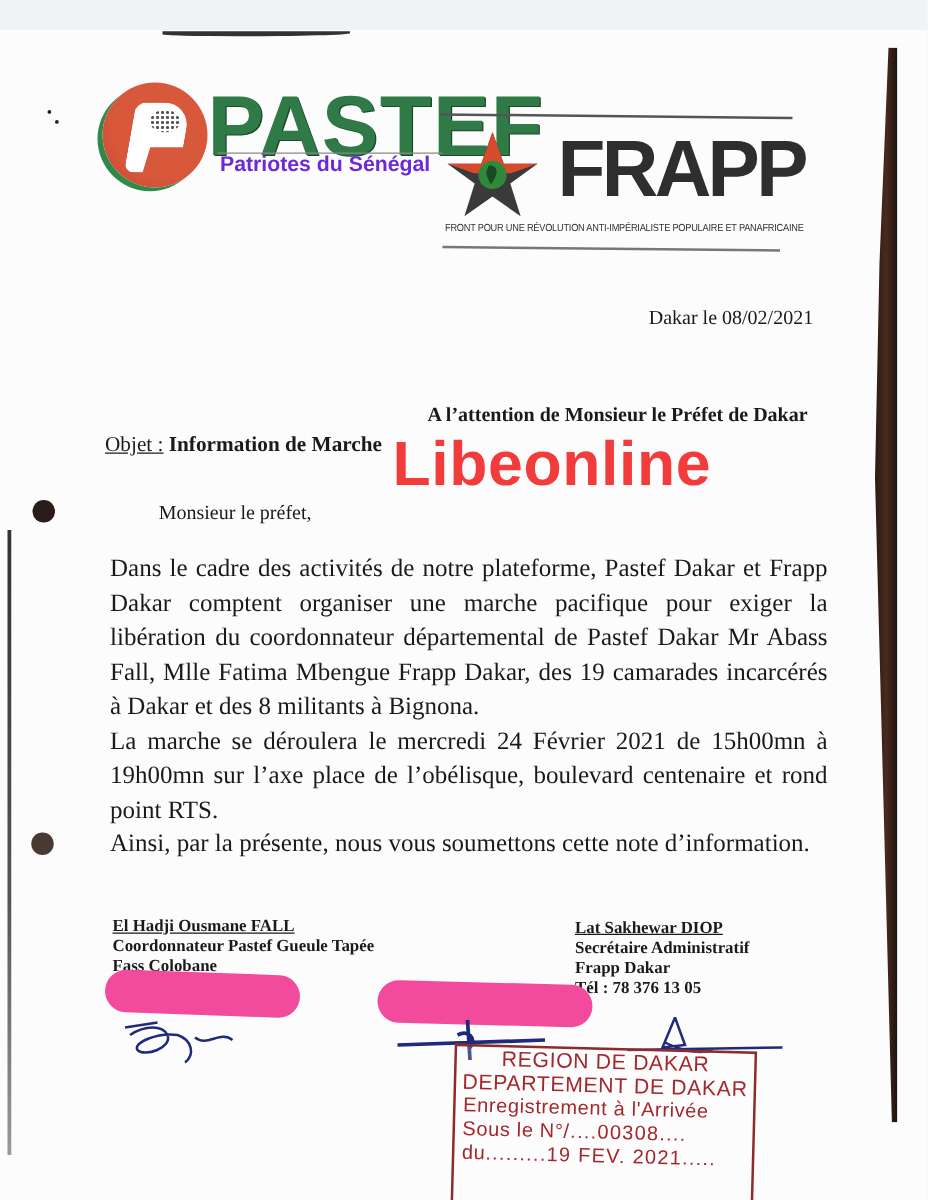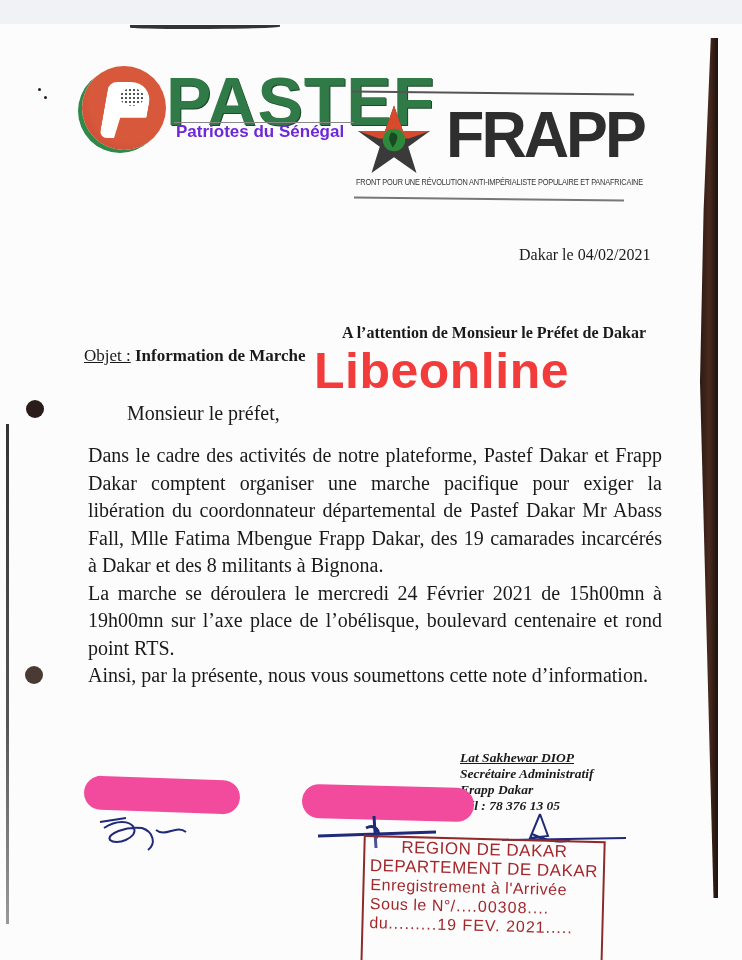--- a/index.html
+++ b/index.html
@@ -74,21 +74,21 @@
 
   .date-line { position:absolute; left:519px; top:246px; font-size:16px; }
   .attention { position:absolute; left:342px; top:304px; font-size:16px; font-weight:bold;margin-top:20px; }
   .objet { position:absolute; left:84px; top:345px; font-size:17px; font-weight:bold; }
   .objet-label { font-weight:normal; text-decoration:underline; }
   .watermark {
     position:absolute; left:314px; top:342px;
     font-family:"Liberation Sans", sans-serif; font-weight:bold; font-size:50px;
     color:#f23c3c; letter-spacing:0.5px;
   }
-  .salutation { position:absolute; left:127px; top:400px; font-size:20px; }
+  .salutation { position:absolute; left:127px; top:400px; font-size:16px; }
   .body-text {
     position:absolute; left:88px; top:442px; width:574px;
     font-size:20px; line-height:27.5px; text-align:justify;
   }
   .body-text p { margin:0; }
 
   .sig { position:absolute; font-size:13.5px; font-weight:bold; line-height:16px; }
   .sig .sname { text-decoration:underline; display:block; }
   .sig span.line { display:block; }
   .sig1 { left:90px; top:733px; }
@@ -137,39 +137,44 @@
       <polygon points="50,2 62,36 98,36 69,57 80,92 50,71 20,92 31,57 2,36 38,36" fill="#3a3a3a"></polygon>
       <polygon points="50,2 62,36 98,36 70,46 50,46 30,46 2,36 38,36" fill="#d84a2c"></polygon>
       <circle cx="50" cy="48" r="15" fill="#2e8a3a"></circle>
       <path d="M46,38 C52,37 56,42 54,47 C53,52 50,56 48,58 C46,52 42,48 44,43 Z" fill="#1a4a22"></path>
     </svg>
     <div class="frapp-word">FRAPP</div>
     <div class="frapp-sub">FRONT POUR UNE RÉVOLUTION ANTI-IMPÉRIALISTE POPULAIRE ET PANAFRICAINE</div>
     <div class="frapp-rule-bot"></div>
   </div>
 
-  <div class="date-line" style="top:222px;">Dakar le 04/02/2021</div>
+  <div class="date-line" style="top:222px;">Dakar le 08/02/2021</div>
   <div class="attention" style="top:280px;">A l’attention de Monsieur le Préfet de Dakar</div>
 
   <div class="objet" style="top:322px;">
     <span class="objet-label">Objet :</span>
     <span>Information de Marche</span>
   </div>
 
   <div class="watermark" style="top:318px;">Libeonline</div>
 
   <div class="salutation" style="top:378px;">Monsieur le préfet,</div>
 
   <div class="body-text" style="top:418px;">
     <p>Dans le cadre des activités de notre plateforme, Pastef Dakar et Frapp Dakar comptent organiser une marche pacifique pour exiger la libération du coordonnateur départemental de Pastef Dakar Mr Abass Fall, Mlle Fatima Mbengue Frapp Dakar, des 19 camarades incarcérés à Dakar et des 8 militants à Bignona.</p>
     <p>La marche se déroulera le mercredi 24 Février 2021 de 15h00mn à 19h00mn sur l’axe place de l’obélisque, boulevard centenaire et rond point RTS.</p>
     <p>Ainsi, par la présente, nous vous soumettons cette note d’information.</p>
   </div>
 
-  <div class="sig sig3" style="top:726px;font-style:italic;">
+  <div class="sig sig1" style="top:709px;">
+    <span class="sname">El Hadji Ousmane FALL</span>
+    <span class="line">Coordonnateur Pastef Gueule Tapée</span>
+    <span class="line">Fass Colobane</span>
+  </div>
+  <div class="sig sig3" style="top:710px;">
     <span class="sname">Lat Sakhewar DIOP</span>
     <span class="line">Secrétaire Administratif</span>
     <span class="line">Frapp Dakar</span>
     <span class="line">Tél : 78 376 13 05</span>
   </div>
 
   <div class="redact" style="left:84px; top:754px; width:156px; height:34px; transform:rotate(2deg);"></div>
   <div class="redact" style="left:302px; top:762px; width:172px; height:34px; transform:rotate(1.5deg);"></div>
 
   <svg class="scribble" style="left:96px; top:786px;" width="110" height="50" viewBox="0 0 110 50">

